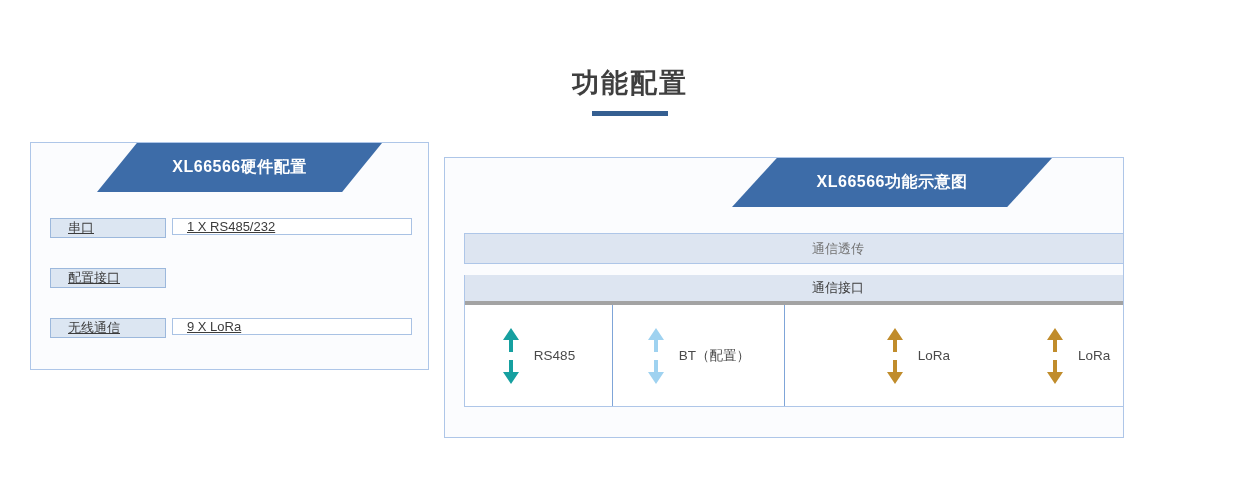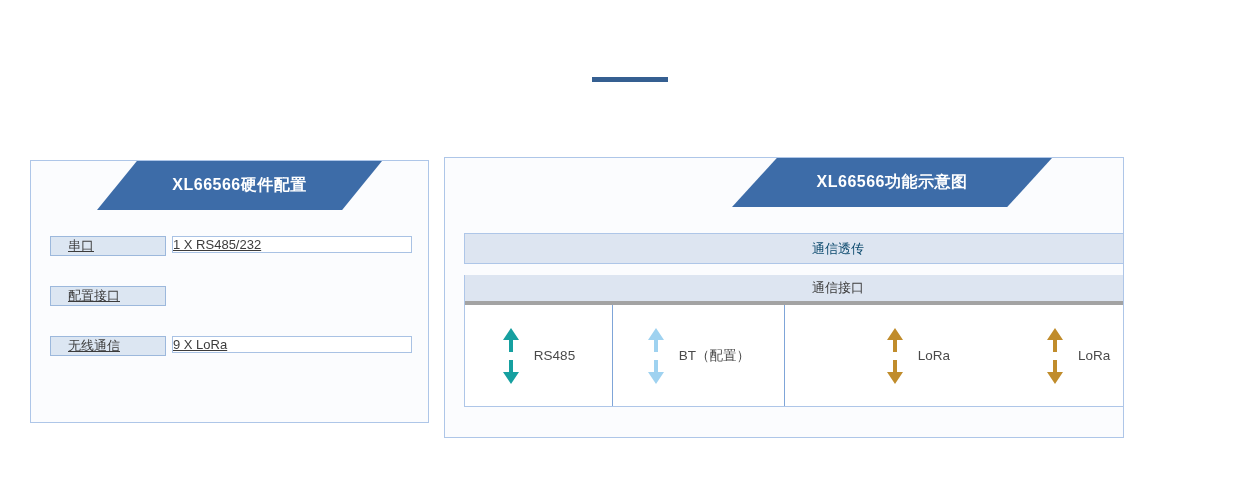--- a/index.html
+++ b/index.html
@@ -39,21 +39,21 @@
   }
 
   
   .panel {
     position: absolute;
     box-sizing: border-box;
     border: 1px solid #AEC6E8;
     background: #FBFCFE;
     overflow: hidden;
   }
-  #panel-left  { left: 30px;  top: 160px; width: 399px; height: 263px; }
+  #panel-left  { left: 30px;  top: 142px; width: 399px; height: 228px; }
   #panel-right { left: 444px; top: 157px; width: 680px; height: 281px; }
 
   
   .banner {
     position: absolute;
     top: 0;
     height: 49px;
     background: #3D6CA8;
     color: #ffffff;
     font-size: 16px;
@@ -94,41 +94,42 @@
     color: #3c3c3c;
   }
   .spec-value {
     box-sizing: border-box;
     flex: 1;
     margin-left: 6px;
     background: #ffffff;
     border: 1px solid #A9C2E4;
     display: flex;
     align-items: center;
+    padding-left: 14px;
     font-size: 13px;
     color: #3c3c3c;
   }
 
   
   .diagram {
     position: absolute;
     left: 19px;
     top: 75px;
     width: 748px;
   }
   .bar {
     box-sizing: border-box;
     height: 31px;
     background: #DDE5F1;
     border: 1px solid #AEC6E8;
     display: flex;
     align-items: center;
     justify-content: center;
     font-size: 13px;
-    color: #0c4a6e;
+    color: #737373;
   }
   .bar-spacer { height: 11px; }
 
   .iface-group {
     box-sizing: border-box;
     border: 1px solid #AEC6E8;
     border-top: none;
   }
   .iface-header {
     box-sizing: border-box;
@@ -171,20 +172,21 @@
   }
   .arrow-svg { display: block; }
 
   
   .nowrap { white-space: nowrap; }
 </style>
 </head>
 <body>
 
 <div class="page-title-wrap">
+  <div class="page-title nowrap">功能配置</div>
   <div class="title-underline"></div>
 </div>
 
 <div class="panel" id="panel-left">
 
   <div class="banner">
     <span class="nowrap">XL66566硬件配置</span>
   </div>
 
   <div class="spec-rows">

